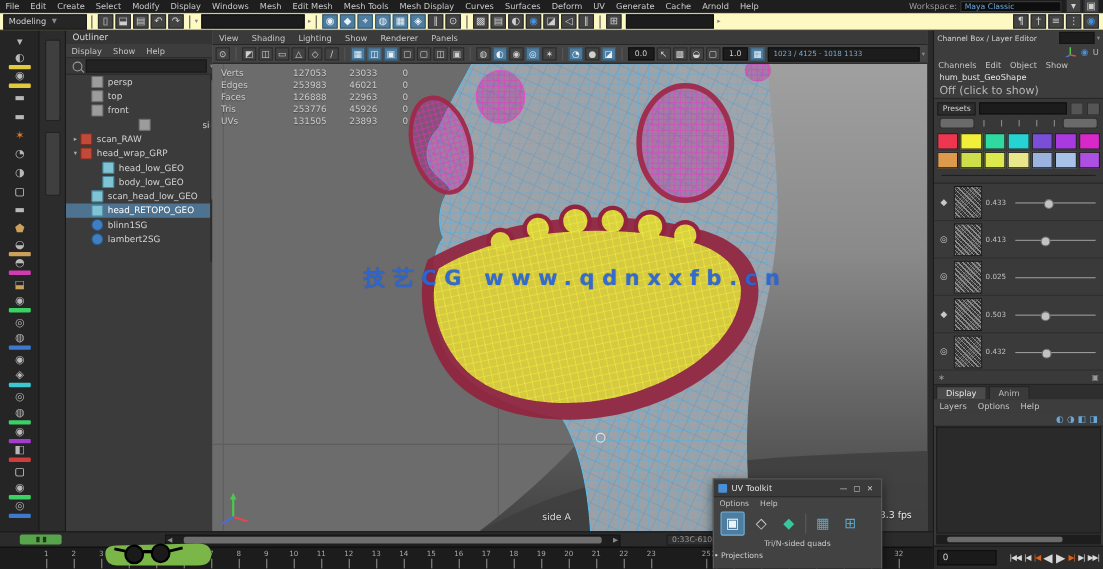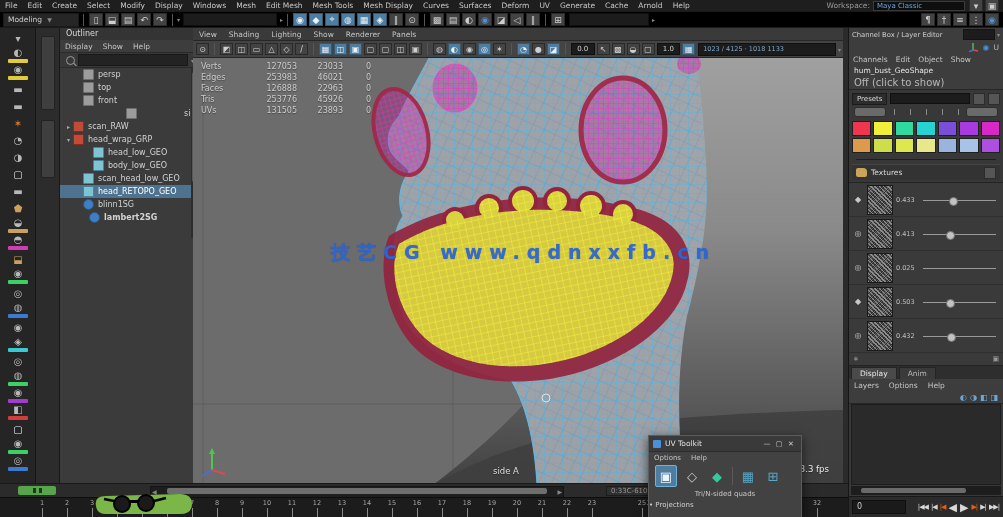--- a/index.html
+++ b/index.html
@@ -7,21 +7,21 @@
        font-family:"DejaVu Sans",sans-serif;color:#c4c4c4;-webkit-user-select:none;user-select:none;}
   
   #menubar{position:absolute;left:0;top:0;width:1003px;height:11px;background:#1e1e1e;
            font-size:7.5px;color:#c9c9c9;display:flex;align-items:center;}
   #menubar-items{display:flex;flex:1;}
   #menubar-items .mi{padding:0 5px;white-space:nowrap;cursor:default;}
   .ws-label{color:#9a9a9a;margin-right:3px;}
   .ws-select{background:#0e0e0e;color:#6fa8dc;border:1px solid #3a3a3a;height:8px;line-height:8px;
              width:84px;padding:0 3px;font-size:7px;overflow:hidden;white-space:nowrap;}
   
-  #statusline{position:absolute;left:0;top:11px;width:1003px;height:17px;background:#000000;
+  #statusline{position:absolute;left:0;top:11px;width:1003px;height:17px;background:#fef9c3;
               border-top:1px solid #1a1a1a;border-bottom:1px solid #1a1a1a;display:flex;align-items:center;
               font-size:8px;box-sizing:border-box;padding:0 3px;}
   .dd{background:#262626;border:1px solid #1a1a1a;height:12px;display:flex;align-items:center;
       padding:0 4px;font-size:7.5px;color:#cfcfcf;}
   .dd .car{margin-left:5px;color:#888;font-size:6px;}
   .vsep{width:1px;height:12px;background:#565656;margin:0 4px;}
   .ibox{width:14px;height:13px;margin:0 1px;display:inline-flex;align-items:center;justify-content:center;
         font-size:9px;color:#cfcfcf;background:#434343;border:1px solid #2a2a2a;box-sizing:border-box;}
   .ibox.on{background:#4f7da0;border-color:#35586e;color:#eaf2f8;}
   .field{background:#1c1c1c;border:1px solid #101010;height:11px;}
@@ -418,21 +418,21 @@
         <div class="ol-row sel" style="padding-left: 14px;">
           <span class="ol-exp"></span>
           <span class="ol-ic ic-mesh"></span>
           <span class="ol-lab">head_RETOPO_GEO</span>
         </div>
         <div class="ol-row" style="padding-left: 14px;">
           <span class="ol-exp"></span>
           <span class="ol-ic ic-sg"></span>
           <span class="ol-lab">blinn1SG</span>
         </div>
-        <div class="ol-row" style="padding-left: 20px; font-weight: bold;">
+        <div class="ol-row" style="padding-left: 14px;">
           <span class="ol-exp"></span>
           <span class="ol-ic ic-sg"></span>
           <span class="ol-lab">lambert2SG</span>
         </div>
       </div>
     <div id="ol-scroll">
         <div class="thumb"></div>
       </div>
   </div>
 
@@ -675,25 +675,20 @@
           <span class="sw" style="background: rgb(206, 222, 74);"></span>
           <span class="sw" style="background: rgb(220, 232, 78);"></span>
           <span class="sw" style="background: rgb(232, 232, 138);"></span>
           <span class="sw" style="background: rgb(154, 180, 222);"></span>
           <span class="sw" style="background: rgb(168, 194, 232);"></span>
           <span class="sw" style="background: rgb(173, 79, 224);"></span>
         </div>
       <div class="pal-slider">
           <div class="tr"></div>
         </div>
-      <div class="sec-h">
-        <div class="sec-ic"></div>
-        <span class="sec-lab">Textures</span>
-        <div class="sqbtn"></div>
-      </div>
     </div>
 
     <div id="texlist">
         <div class="tx-row">
           <span class="tx-ic">◆</span>
           <div class="tx-thumb"></div>
           <span class="tx-val">0.433</span>
           <div class="tx-slider">
             <div class="tr"></div>
             <div class="tx-knob" style="left: 34%;"></div>

